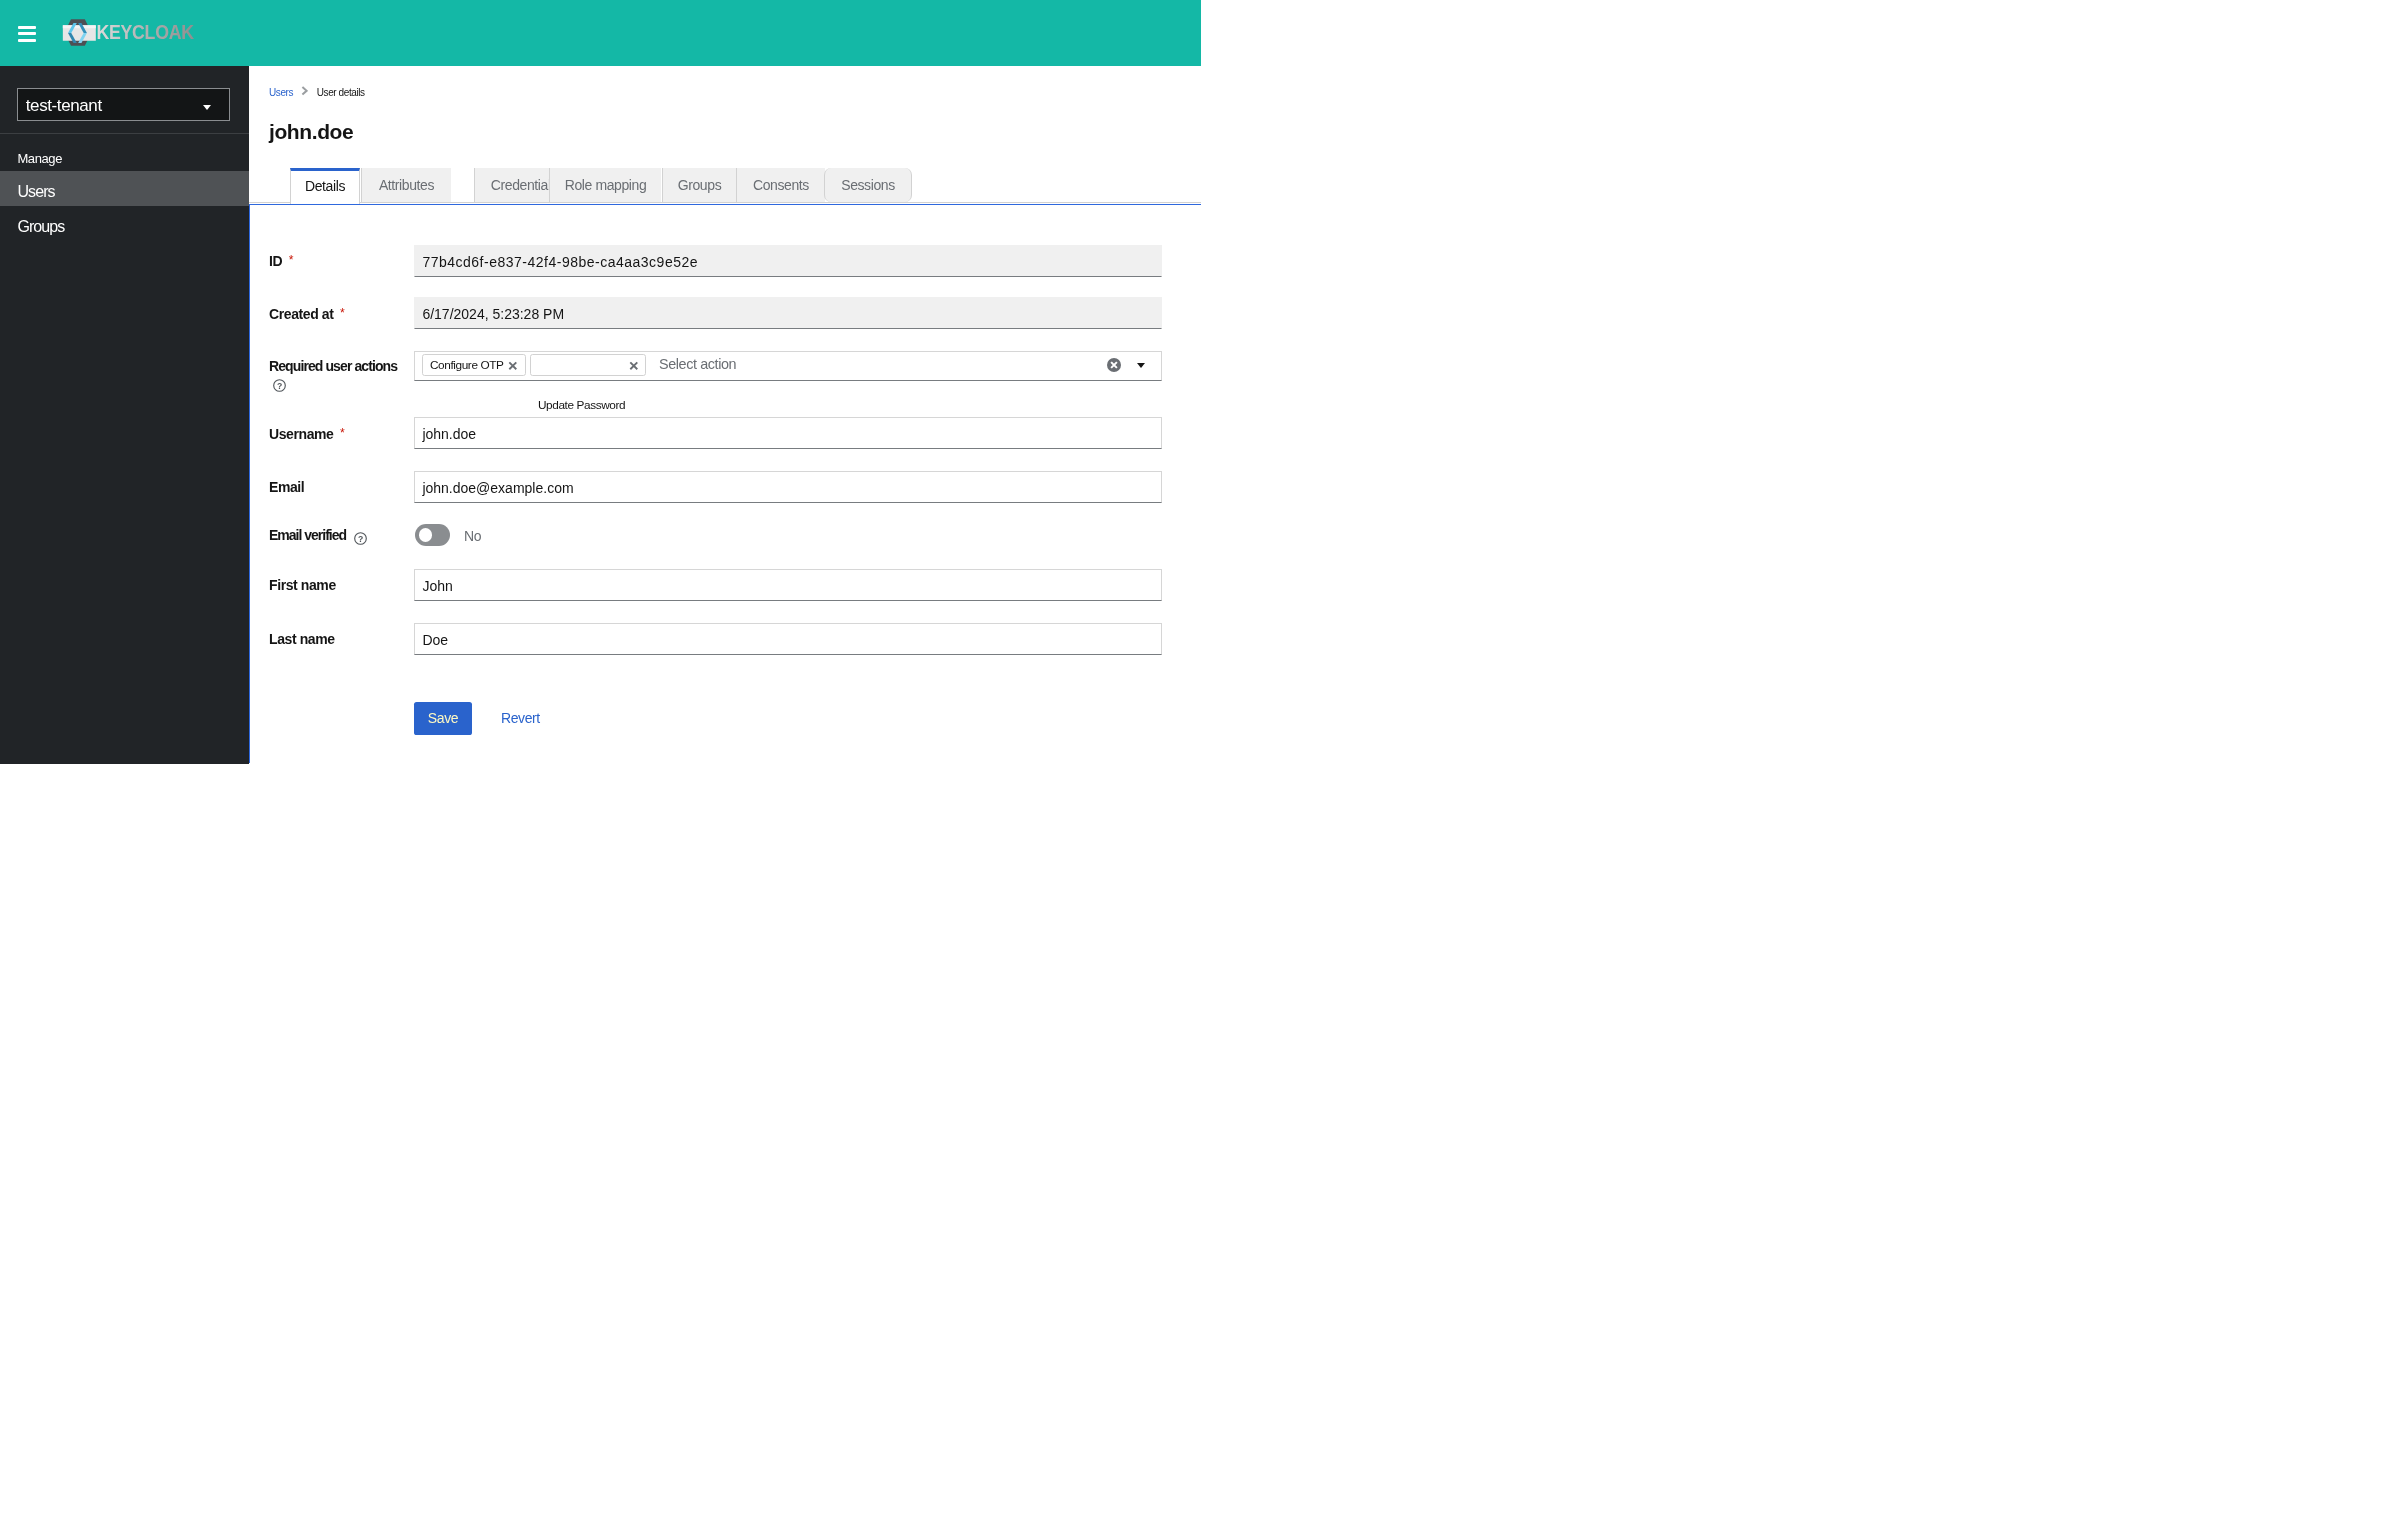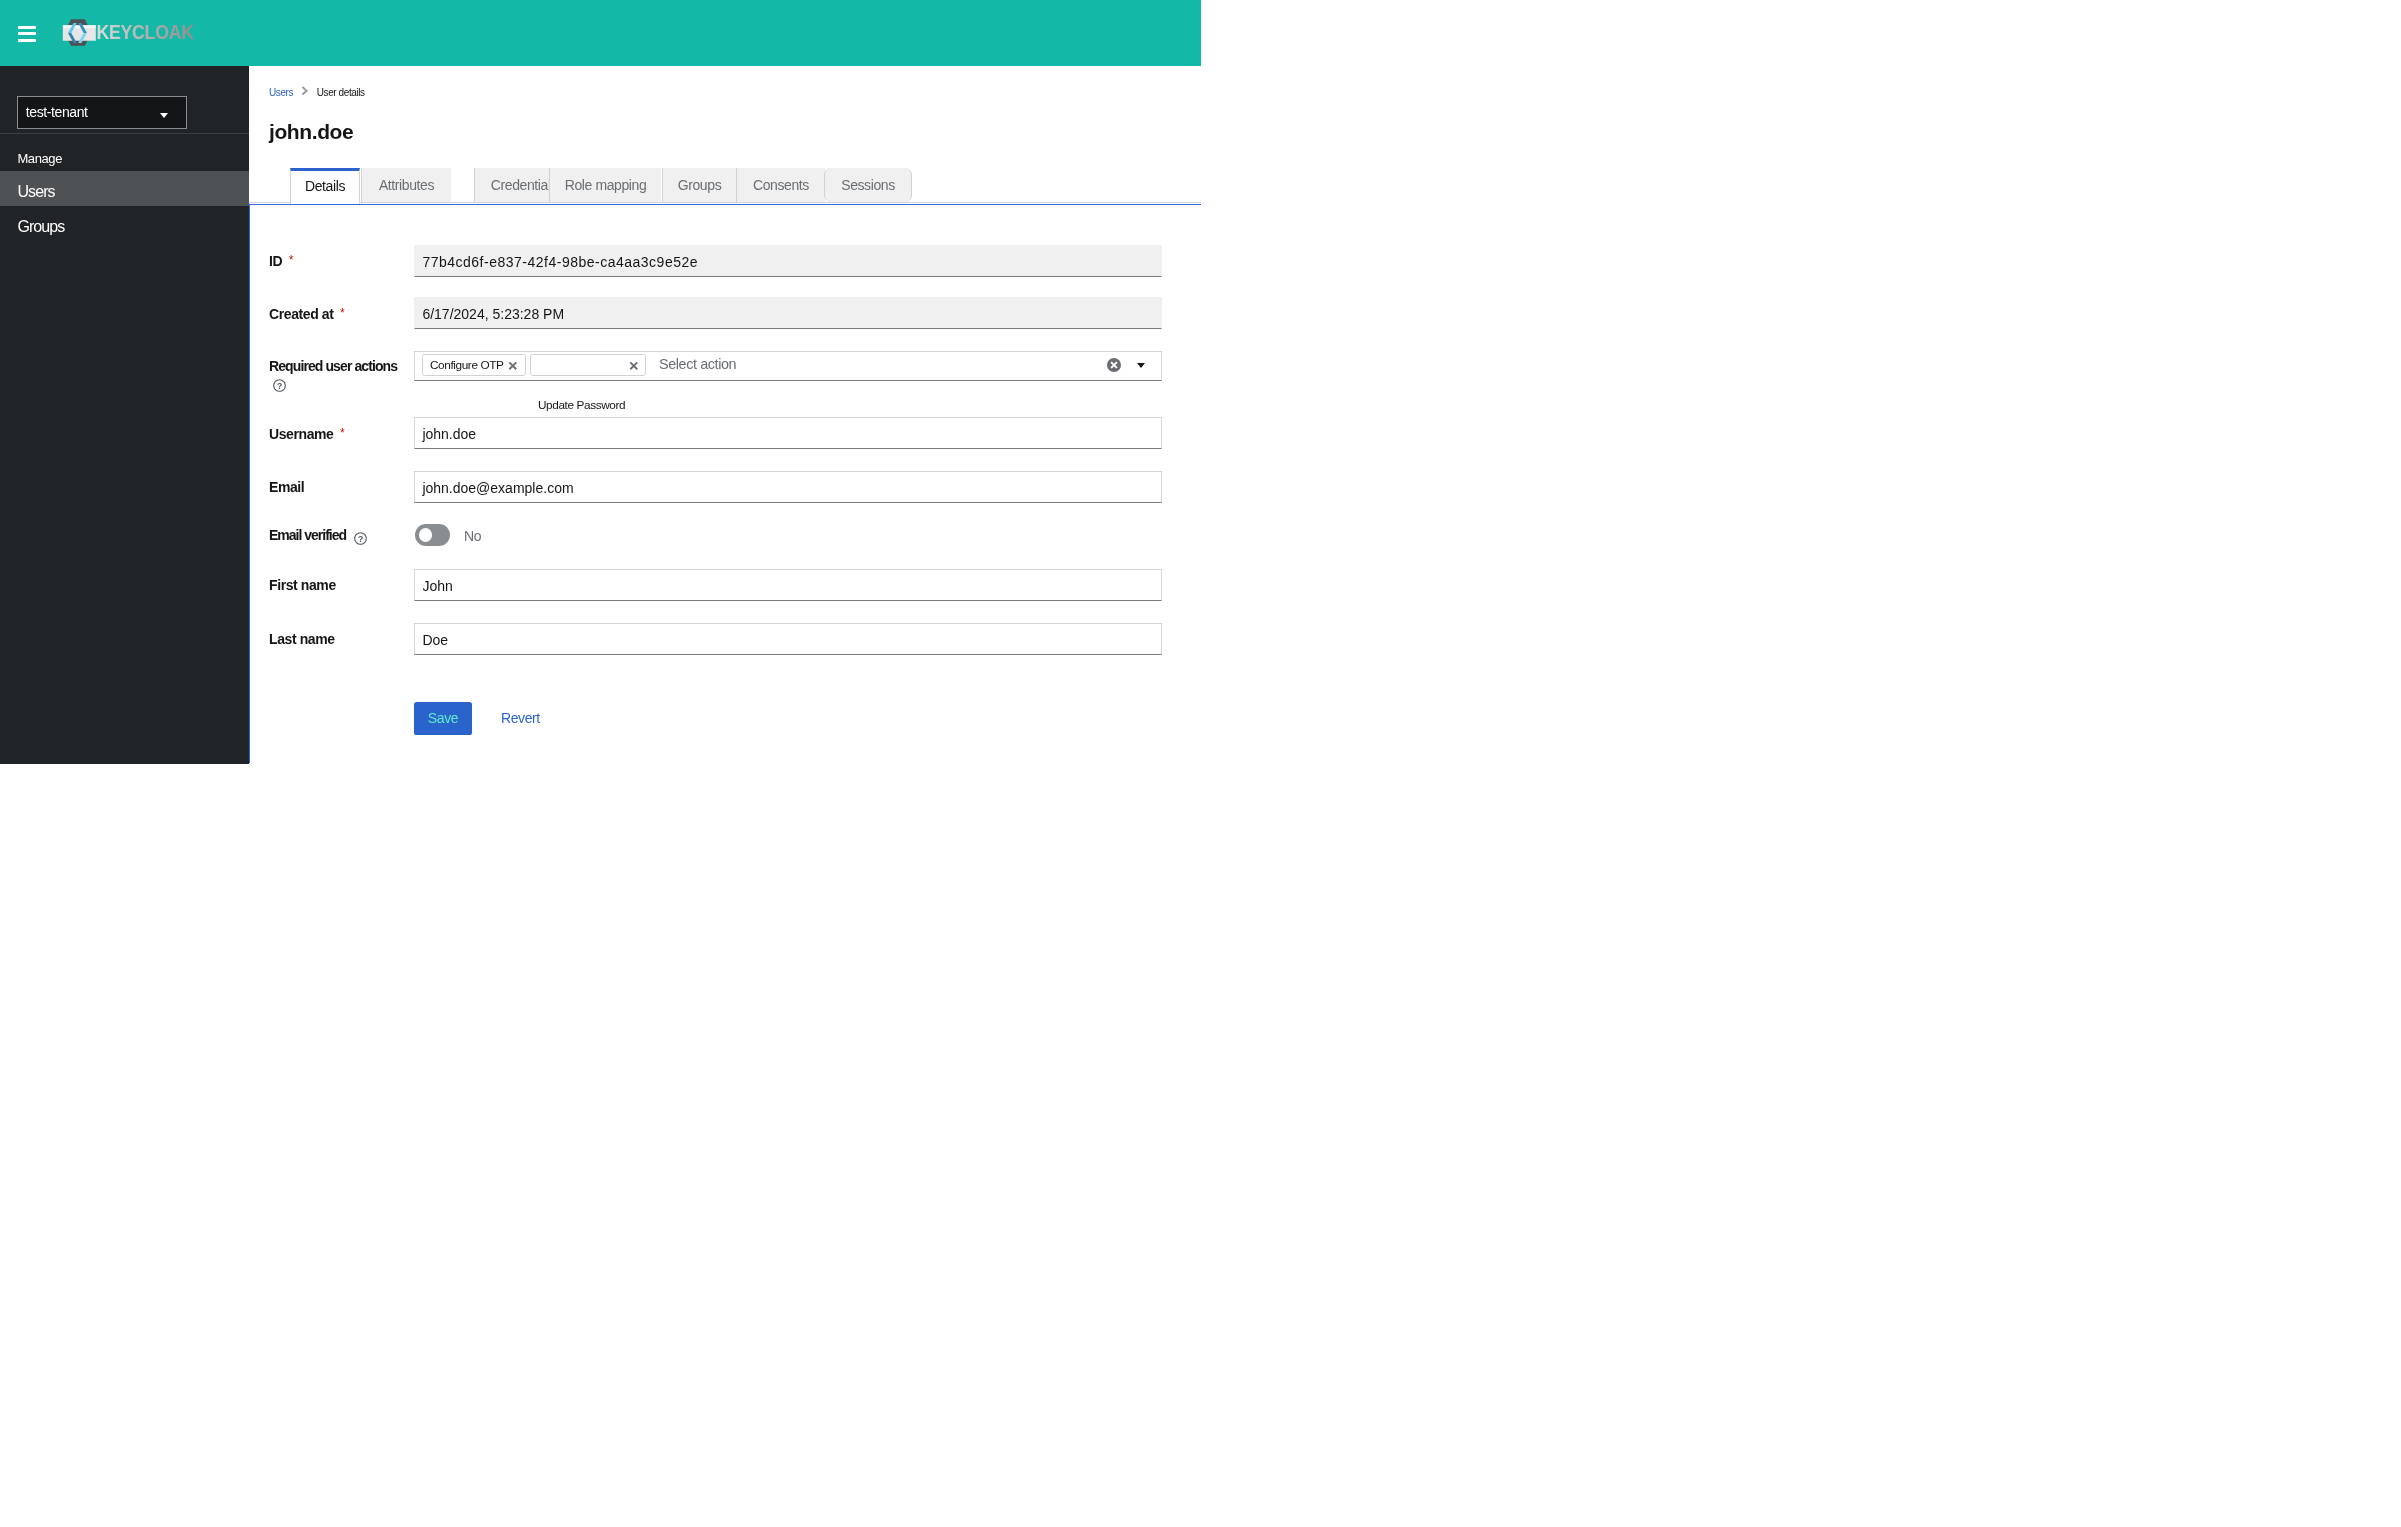--- a/index.html
+++ b/index.html
@@ -4,22 +4,22 @@
 <style>
   * { margin:0; padding:0; box-sizing:border-box; }
   html,body { width:1201px; height:764px; overflow:hidden; background:#fff;
     font-family:"Liberation Sans", sans-serif; letter-spacing:-0.4px; }
   .abs { position:absolute; }
   
   #masthead { position:absolute; left:0; top:0; width:1201px; height:66px; background:#14b8a6; }
   .hbar { position:absolute; left:17.7px; width:18.5px; height:3.3px; background:#fff; border-radius:0.9px; }
   
   #sidebar { position:absolute; left:0; top:66px; width:249px; height:698px; background:#212427; }
-  #tenantsel { position:absolute; left:17.4px; top:22px; width:170px; height:33px;
-    background:#131516; border:0.9px solid #8a8d90; color:#fff; font-size:14px;margin-top:8px; }
+  #tenantsel { position:absolute; left:17.4px; top:22px; width:213px; height:33px;
+    background:#131516; border:0.9px solid #8a8d90; color:#fff; font-size:17px; }
   #tenantsel .txt { position:absolute; left:7.4px; top:7px; }
   #tenantsel .car { position:absolute; right:18.3px; top:16px; width:0; height:0;
     border-left:4.8px solid transparent; border-right:4.8px solid transparent; border-top:5.7px solid #fff; }
   #navsep { position:absolute; left:0; top:67px; width:249px; height:0.9px; background:#3c3f42; }
   .navtxt { position:absolute; left:17.4px; color:#fff; font-size:16px; letter-spacing:-0.9px; }
   #navusers { position:absolute; left:0; top:105px; width:249px; height:35px; background:#4f5255; }
   
   #main { position:absolute; left:249px; top:66px; width:952px; height:698px; background:#fff; }
   
   #bc { position:absolute; left:269px; top:86px; font-size:10px; height:17.4px; }
@@ -148,15 +148,15 @@
   <div class="abs" style="left:3.5px; top:4.4px; width:13.5px; height:13.5px; background:#fff; border-radius:50%;"></div>
 </div>
 <div class="abs" style="left:464px; top:528px; font-size:14px; color:#6a6e73;">No</div>
 
 <div class="lbl" style="top:577px">First name</div>
 <div class="fld" style="top:569px">John</div>
 
 <div class="lbl" style="top:631px">Last name</div>
 <div class="fld" style="top:623px">Doe</div>
 
-<div class="abs" style="left:414px; top:702px; width:58px; height:33px; background:#2a63cc; border-radius:2.6px; color:#5eead4; font-size:14px; text-align:center; line-height:33px;">Save</div>
+<div class="abs" style="left:414px; top:702px; width:58px; height:33px; background:#2a63cc; border-radius:2.6px; color:#fef9c3; font-size:14px; text-align:center; line-height:33px;">Save</div>
 <div class="abs" style="left:501px; top:710px; font-size:14px; color:#2a63cc;">Revert</div>
 
 
 </body></html>

